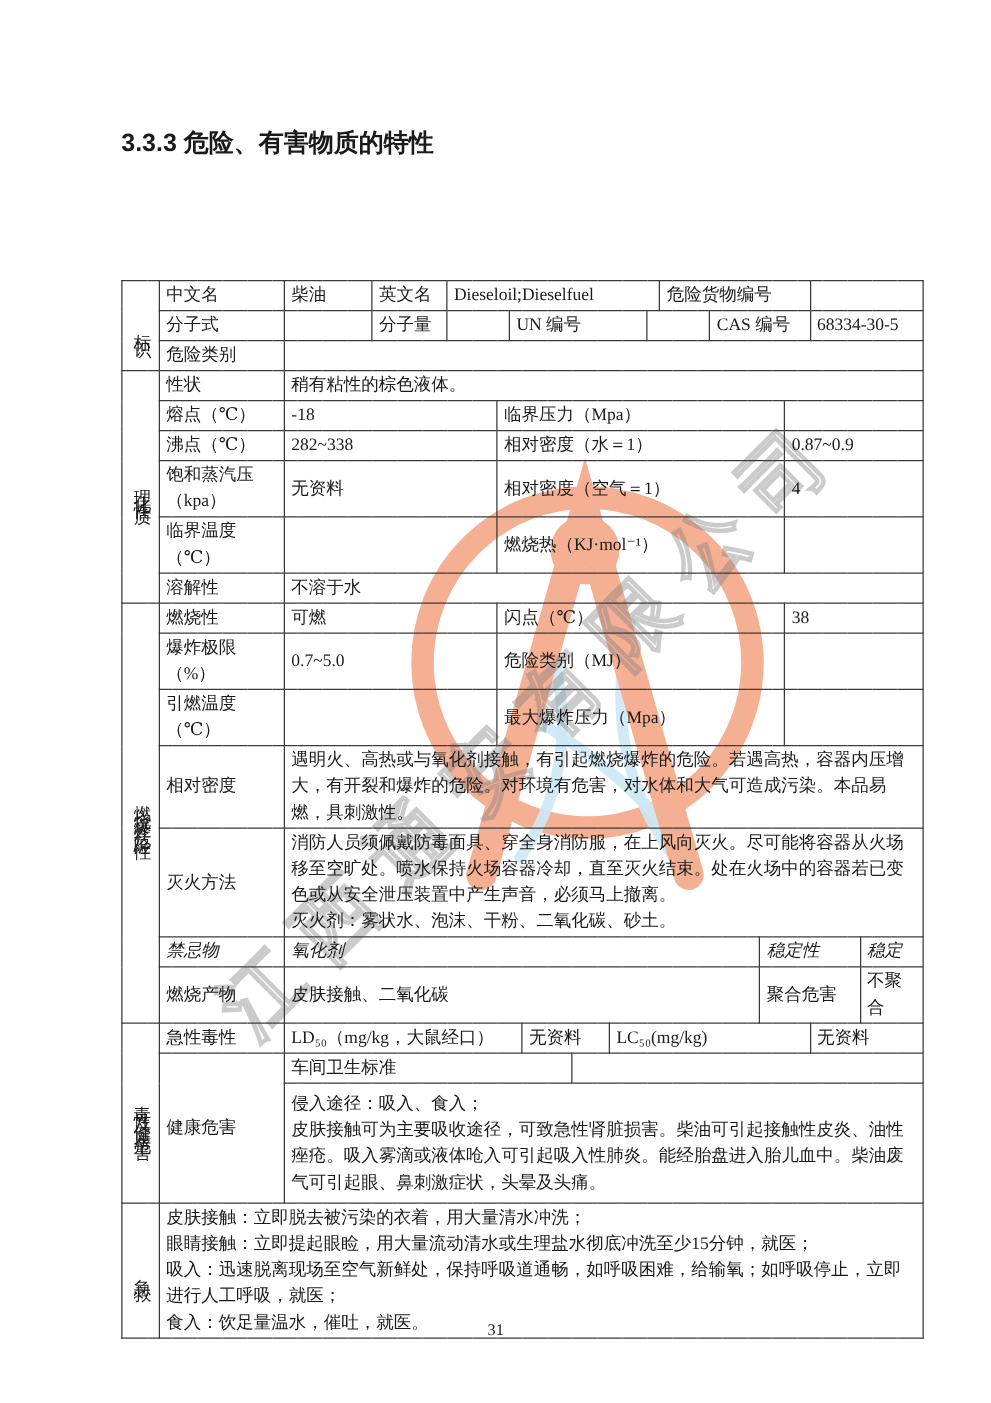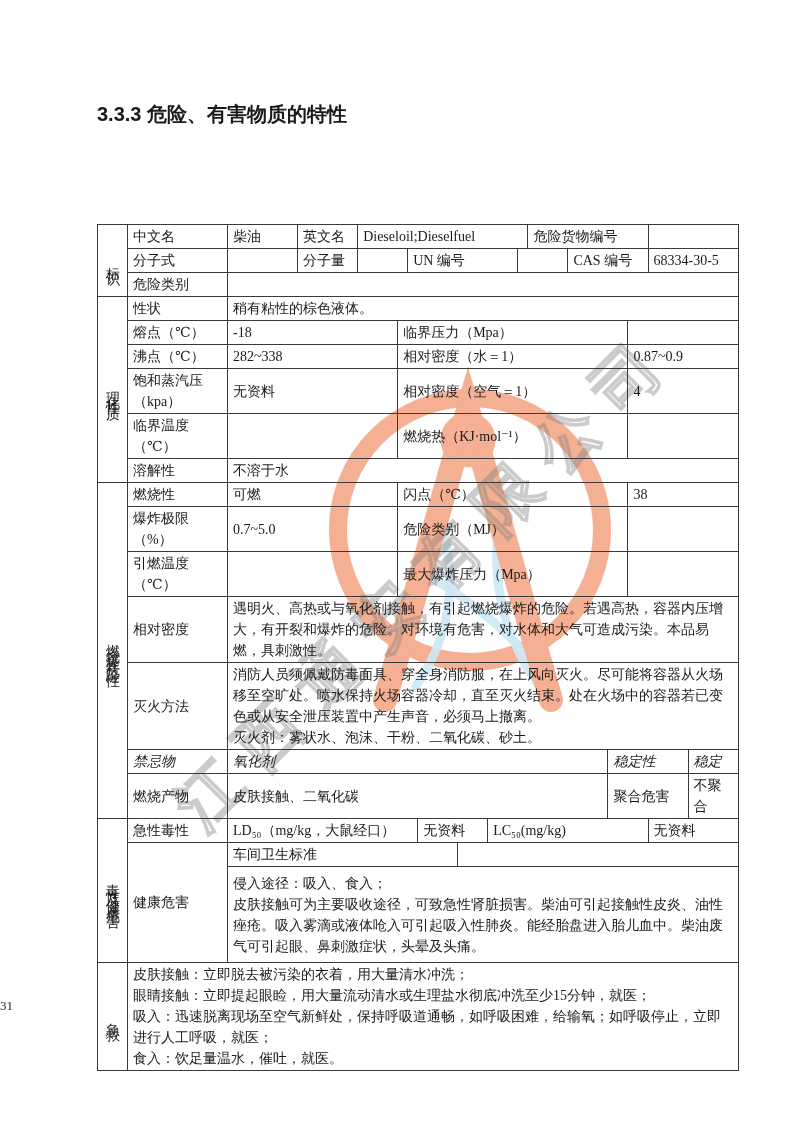--- a/index.html
+++ b/index.html
@@ -44,21 +44,21 @@
     font-size:14px;background:transparent;
   }
   table.hazard td{
     border:1px solid #3a3a3a;padding:1px 5px;vertical-align:middle;text-align:left;
     white-space:pre-line;line-height:21px;overflow:hidden;
   }
   table.hazard td.sec{
     writing-mode:vertical-rl;text-orientation:upright;text-align:center;
     letter-spacing:5px;padding:2px 0;line-height:30px;
   }
-  .page-num{position:absolute;left:0;top:998px;width:100%;font-size:13px;}
+  .page-num{position:absolute;left:0;top:1056px;width:100%;text-align:center;font-size:13px;}
 </style>
 </head>
 <body style="--wm-orange: #ED6E3A; --wm-blue: #A5D5EC; --wm-red: #D94F4F;">
 
 <div class="wm-layer">
   <svg class="wm-logo" width="364" height="384" viewBox="0 0 364 384">
     <circle class="ring" cx="182" cy="182" r="132"></circle>
     <path class="blue" d="M150 160 C 172 230, 162 290, 128 338"></path>
     <path class="blue" d="M216 150 C 198 225, 214 285, 250 336"></path>
     <path class="blue" d="M138 226 C 180 252, 210 274, 240 308"></path>

